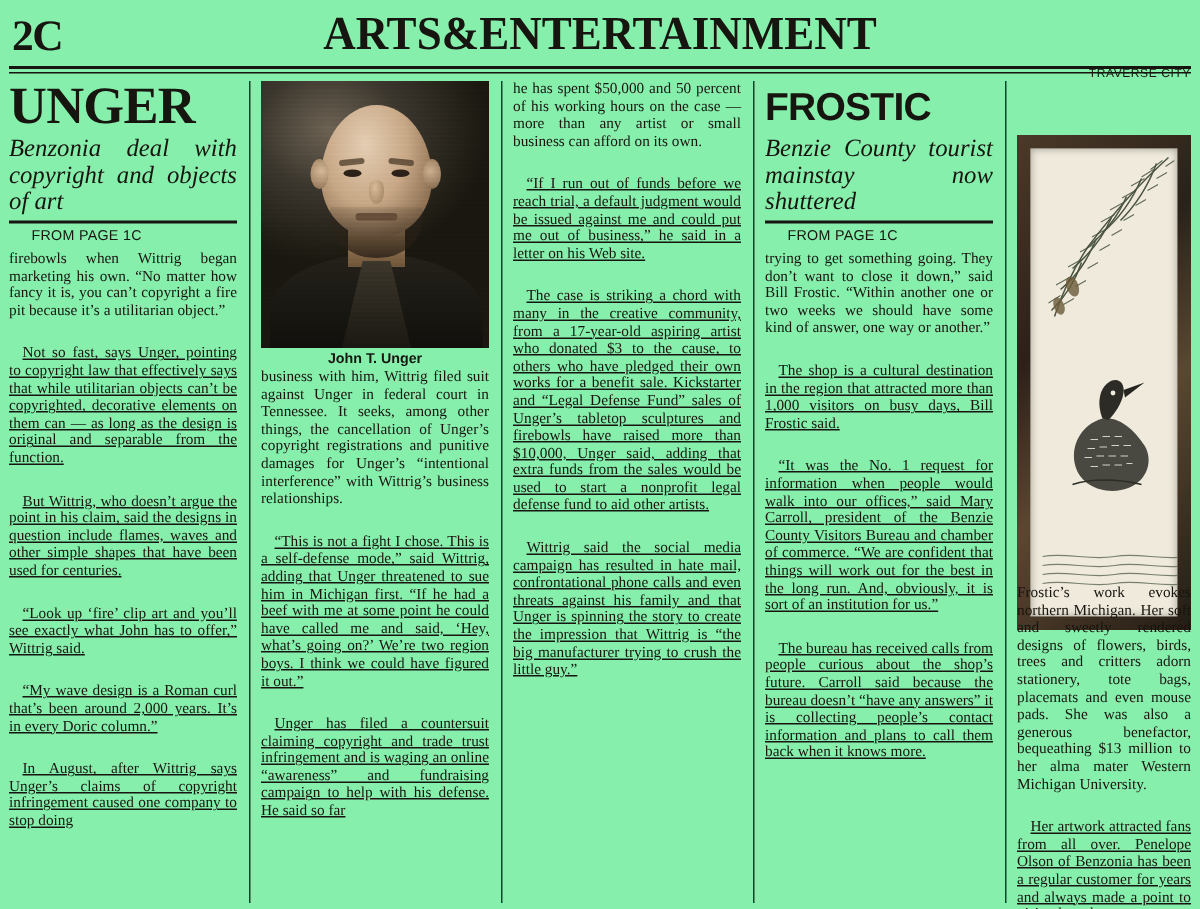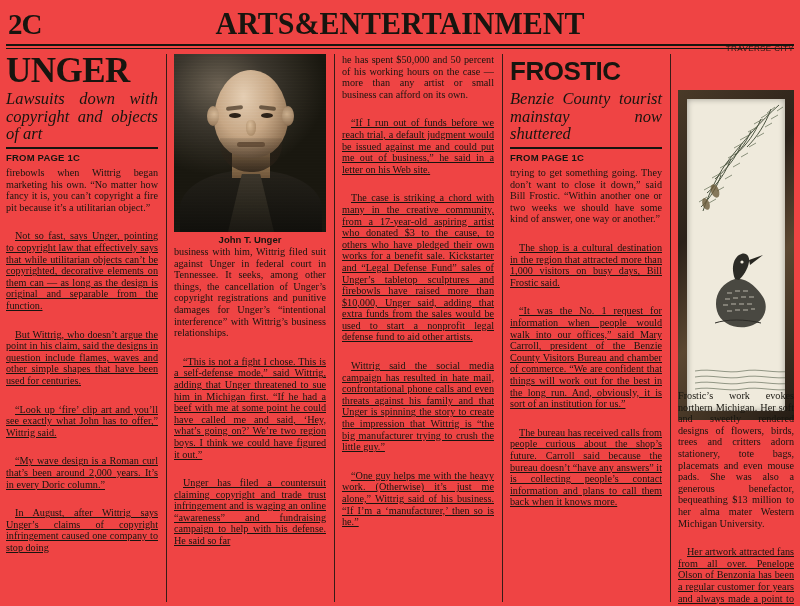--- a/index.html
+++ b/index.html
@@ -4,21 +4,21 @@
 <style>
   html, body {
     margin: 0;
     padding: 0;
     background: #ffffff;
   }
   .page {
     position: relative;
     width: 800px;
     height: 606px;
-    background: #ef4444;
+    background: #86efac;
     overflow: hidden;
     font-family: "Liberation Serif", serif;
     color: #17150f;
   }
 
   
   .masthead {
     position: absolute;
     top: 0; left: 0;
     width: 800px;
@@ -109,24 +109,24 @@
     line-height: 17.5px;
     margin: 0;
   }
   .hed-rule {
     height: 2px;
     background: #17150f;
     margin: 4px 0 3px 0;
   }
   .jumpline {
     font-family: "Liberation Sans", sans-serif;
-    font-weight: bold;
+    font-weight: normal;
     font-size: 9.5px;
     letter-spacing: 0.2px;
-    margin: 0 0 4px 0;
+    margin: 0 0 4px 15px;
   }
 
   
   #col1 { left: 0;    width: 152px; }
   #col2 { left: 168px; width: 152px; }
   #col3 { left: 336px; width: 152px; }
   #col4 { left: 504px; width: 152px; }
   #col5 { left: 672px; width: 116px; }
 
   #vr1 { left: 160px; height: 548px; }
@@ -299,21 +299,21 @@
 
   <div class="content">
 
     <div class="vrule" id="vr1"></div>
     <div class="vrule" id="vr2"></div>
     <div class="vrule" id="vr3"></div>
     <div class="vrule" id="vr4"></div>
 
     <div class="col" id="col1">
       <h1 class="hed">UNGER</h1>
-      <div class="deck">Lawsuits down with copyright and objects of art</div>
+      <div class="deck">Benzonia deal with copyright and objects of art</div>
       <div class="hed-rule"></div>
       <div class="jumpline">FROM PAGE 1C</div>
       <p class="noindent">firebowls when Wittrig began marketing his own. “No matter how fancy it is, you can’t copyright a fire pit because it’s a utilitarian object.”</p>
       <p>Not so fast, says Unger, pointing to copyright law that effectively says that while utilitarian objects can’t be copyrighted, decorative elements on them can — as long as the design is original and separable from the function.</p>
       <p>But Wittrig, who doesn’t argue the point in his claim, said the designs in question include flames, waves and other simple shapes that have been used for centuries.</p>
       <p>“Look up ‘fire’ clip art and you’ll see exactly what John has to offer,” Wittrig said.</p>
       <p>“My wave design is a Roman curl that’s been around 2,000 years. It’s in every Doric column.”</p>
       <p>In August, after Wittrig says Unger’s claims of copyright infringement caused one company to stop doing</p>
     </div>
 
@@ -341,21 +341,20 @@
       <p class="noindent">business with him, Wittrig filed suit against Unger in federal court in Tennessee. It seeks, among other things, the cancellation of Unger’s copyright registrations and punitive damages for Unger’s “intentional interference” with Wittrig’s business relationships.</p>
       <p>“This is not a fight I chose. This is a self-defense mode,” said Wittrig, adding that Unger threatened to sue him in Michigan first. “If he had a beef with me at some point he could have called me and said, ‘Hey, what’s going on?’ We’re two region boys. I think we could have figured it out.”</p>
       <p>Unger has filed a countersuit claiming copyright and trade trust infringement and is waging an online “awareness” and fundraising campaign to help with his defense. He said so far</p>
     </div>
 
     <div class="col" id="col3">
       <p class="noindent">he has spent $50,000 and 50 percent of his working hours on the case — more than any artist or small business can afford on its own.</p>
       <p>“If I run out of funds before we reach trial, a default judgment would be issued against me and could put me out of business,” he said in a letter on his Web site.</p>
       <p>The case is striking a chord with many in the creative community, from a 17-year-old aspiring artist who donated $3 to the cause, to others who have pledged their own works for a benefit sale. Kickstarter and “Legal Defense Fund” sales of Unger’s tabletop sculptures and firebowls have raised more than $10,000, Unger said, adding that extra funds from the sales would be used to start a nonprofit legal defense fund to aid other artists.</p>
       <p>Wittrig said the social media campaign has resulted in hate mail, confrontational phone calls and even threats against his family and that Unger is spinning the story to create the impression that Wittrig is “the big manufacturer trying to crush the little guy.”</p>
-      <p>“One guy helps me with the heavy work. (Otherwise) it’s just me alone,” Wittrig said of his business. “If I’m a ‘manufacturer,’ then so is he.”</p>
     </div>
 
     <div class="col" id="col4">
       <h1 class="hed-frostic">FROSTIC</h1>
       <div class="deck">Benzie County tourist mainstay now shuttered</div>
       <div class="hed-rule"></div>
       <div class="jumpline">FROM PAGE 1C</div>
       <p class="noindent">trying to get something going. They don’t want to close it down,” said Bill Frostic. “Within another one or two weeks we should have some kind of answer, one way or another.”</p>
       <p>The shop is a cultural destination in the region that attracted more than 1,000 visitors on busy days, Bill Frostic said.</p>
       <p>“It was the No. 1 request for information when people would walk into our offices,” said Mary Carroll, president of the Benzie County Visitors Bureau and chamber of commerce. “We are confident that things will work out for the best in the long run. And, obviously, it is sort of an institution for us.”</p>

